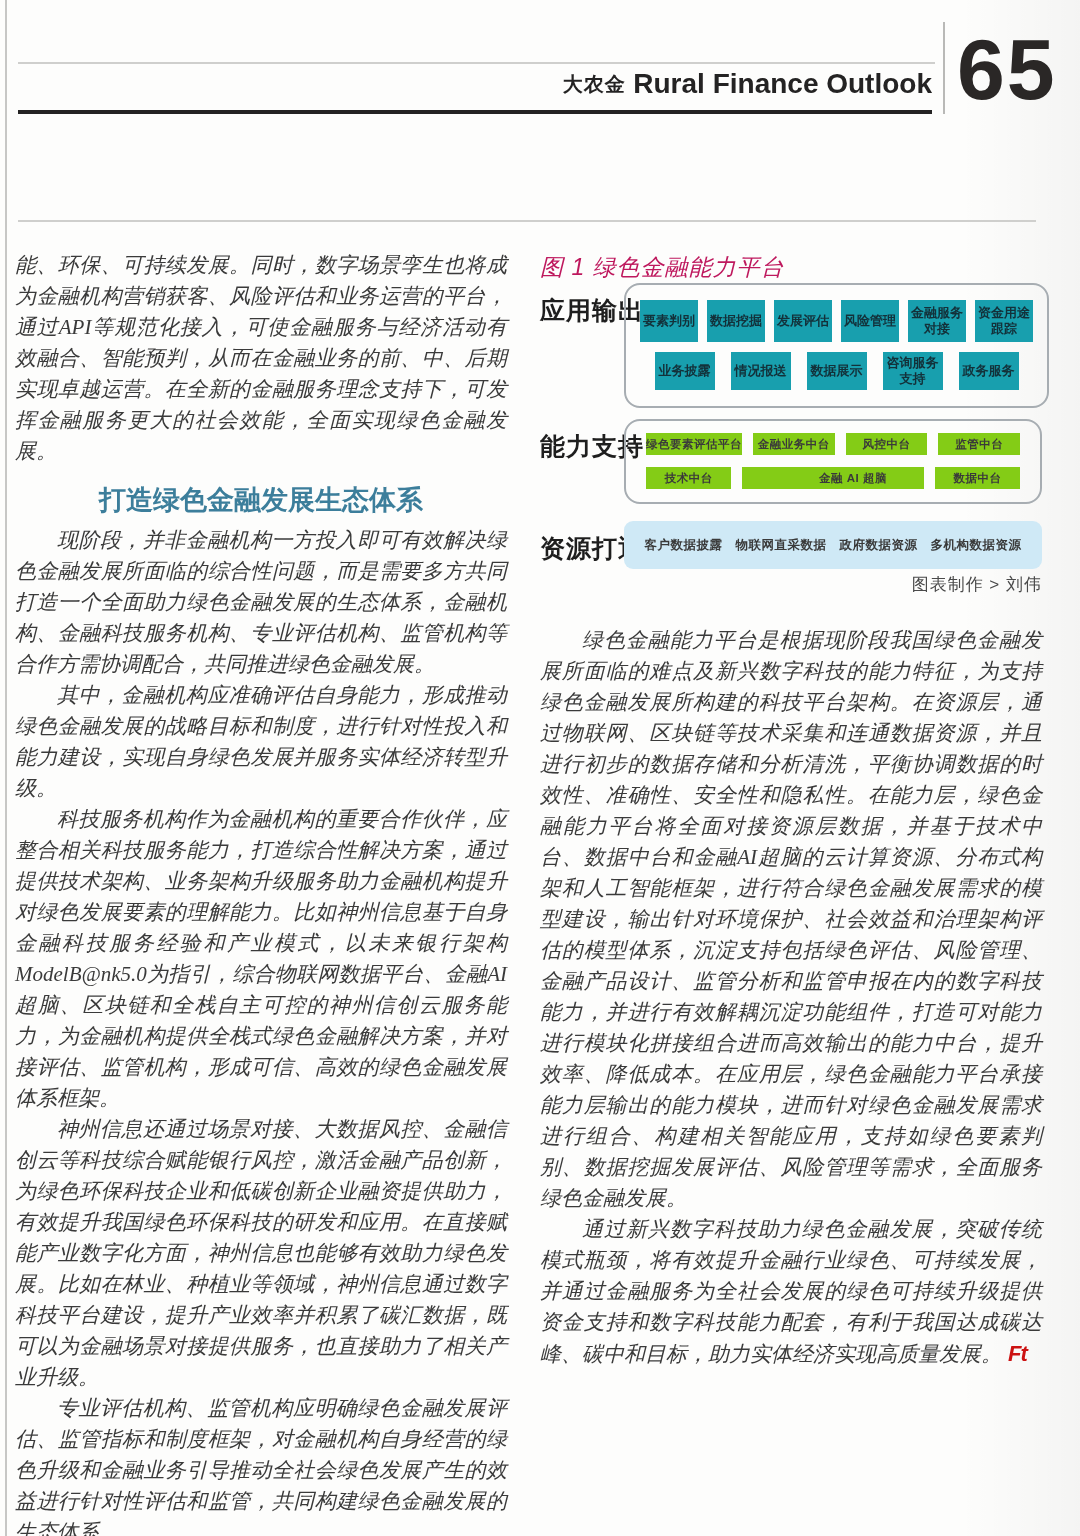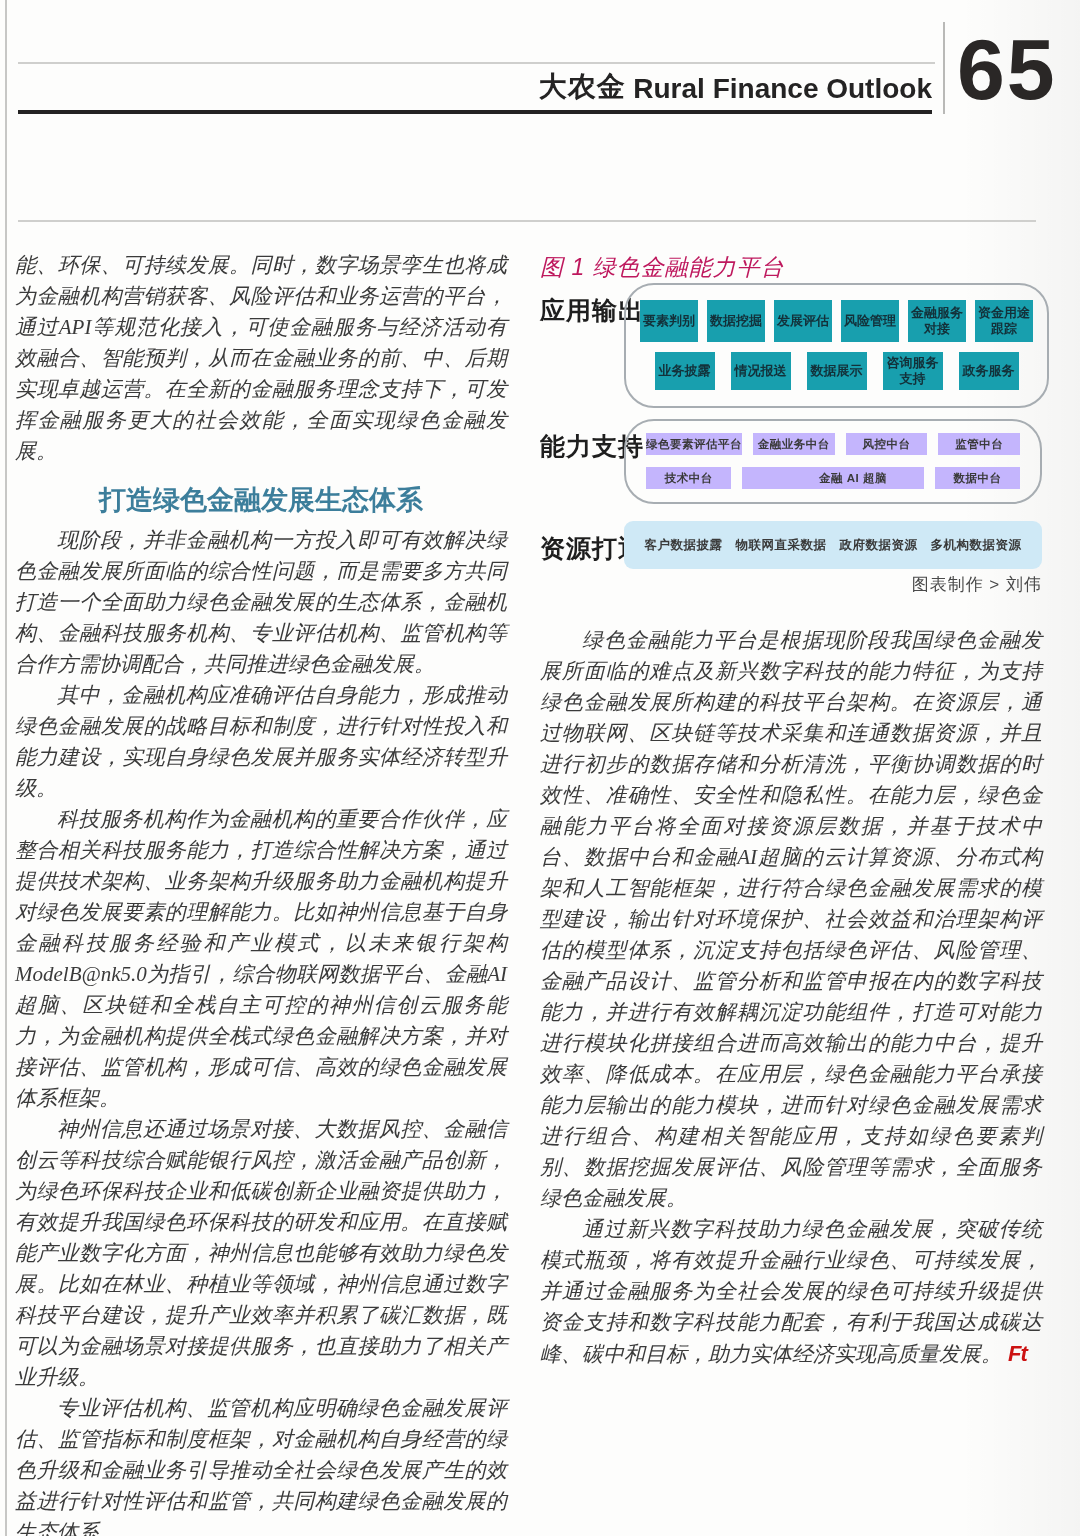--- a/index.html
+++ b/index.html
@@ -24,21 +24,21 @@
   .rule-dark{position:absolute;left:18px;top:110px;width:914px;height:4px;background:#242323;}
   .rule-vert{position:absolute;left:943px;top:22px;width:2px;height:92px;background:#b9b9b7;}
   .rule-light-bottom{position:absolute;left:18px;top:220px;width:1018px;height:2px;background:#cfcfcd;}
   .masthead{
     position:absolute;left:18px;top:68px;width:914px;
     text-align:right;
     font-family:"Liberation Sans", sans-serif;
     color:#242323;
     white-space:nowrap;
   }
-  .masthead .cn{font-size:28px;font-weight:bold;letter-spacing:1px;vertical-align:2px;}
+  .masthead .cn{font-size:20px;font-weight:bold;letter-spacing:1px;vertical-align:2px;}
   .masthead .en{font-size:28px;font-weight:bold;margin-left:3px;letter-spacing:0px;}
   .page-number{
     position:absolute;left:957px;top:26px;
     font-family:"Liberation Sans", sans-serif;
     font-size:86px;font-weight:600;color:#2a2726;line-height:1;
     letter-spacing:2px;
   }
   
   .col{position:absolute;font-size:21px;line-height:31px;text-align:justify;}
   .col-left{left:15px;top:250px;width:492px;}
@@ -61,37 +61,37 @@
     letter-spacing:1px;
   }
   .layer{display:flex;align-items:flex-start;}
   .layer-label{
     width:84px;flex:0 0 84px;
     font-size:25px;font-weight:bold;color:#1e1e1e;
     padding-top:12px;letter-spacing:1px;white-space:nowrap;
   }
   .layer-label.center{padding-top:12px;}
   .panel-outline{
-    flex:1;border:2px solid #a7adb2;border-radius:30px;
+    flex:1;border:2px solid #a7adb2;border-radius:16px;
     padding:15px 14px 16px 14px;background:transparent;
   }
   .box-row{display:flex;justify-content:center;gap:9px;}
   .box-row.second{margin-top:10px;gap:16px;}
   .teal-box{
     background:#189fae;color:#13313a;
     width:58px;height:42px;flex:0 0 58px;
     display:flex;align-items:center;justify-content:center;
     text-align:center;font-size:13px;line-height:1.2;font-weight:bold;
   }
   .box-row.second .teal-box{height:38px;width:60px;flex-basis:60px;}
   .layer-capability .panel-outline{padding:12px 20px 13px 20px;}
   .cap-grid{display:grid;grid-template-columns:repeat(4,1fr);gap:11px;}
   .cap-grid.second{margin-top:12px;}
   .blue-box{
-    background:#c4b5fd;color:#3a3a3a;height:22px;
+    background:#84cc16;color:#3a3a3a;height:22px;
     display:flex;align-items:center;justify-content:center;
     font-size:11.5px;white-space:nowrap;font-weight:bold;letter-spacing:0.5px;
   }
   .blue-box.wide{grid-column:2 / span 2;padding-left:40px;}
   .resource-bar{
     flex:1;background:#cfe9f6;border-radius:9px;height:48px;
     display:flex;align-items:center;justify-content:space-around;
     padding:0 14px;
   }
   .resource-item{font-size:12.5px;color:#3a3a3a;font-weight:bold;letter-spacing:0.5px;white-space:nowrap;}

